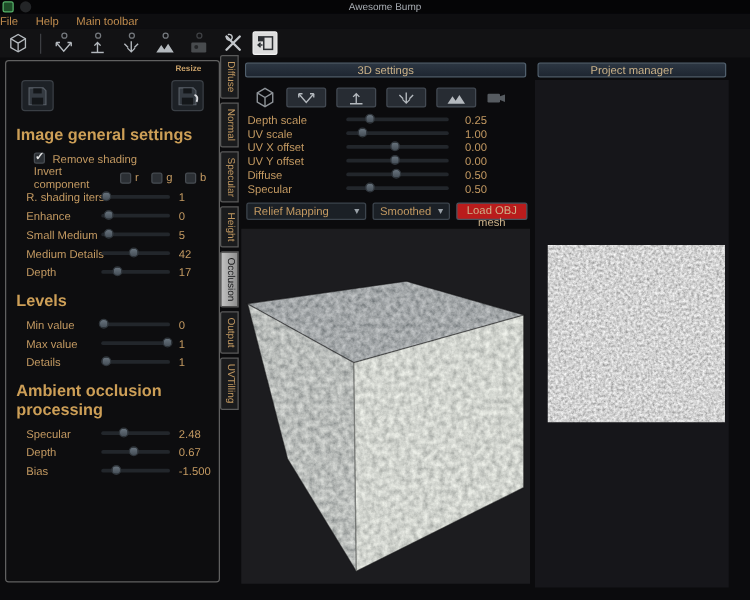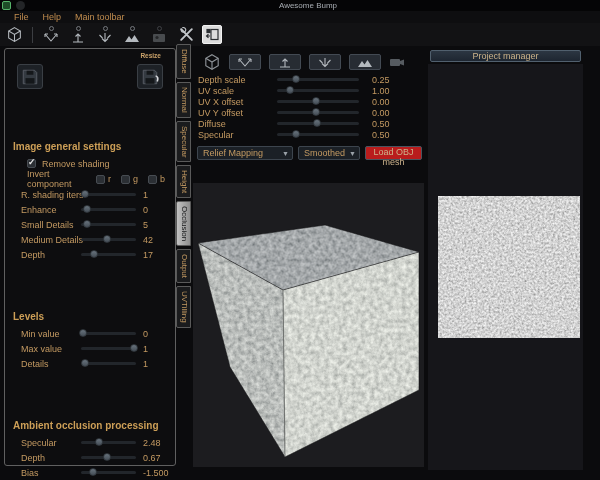--- a/index.html
+++ b/index.html
@@ -6,38 +6,38 @@
   html,body { width:600px; height:480px; overflow:hidden; }
   body { background:#0b0b0d; font-family:"Liberation Sans", sans-serif; color:#c49a62; position:relative; }
 
   
   .titlebar { position:absolute; left:0; top:0; width:600px; height:11px; background:#050506; }
   .win-icon { position:absolute; left:2px; top:1px; width:9px; height:9px; background:#1e4d28; border:1px solid #57b36a; border-radius:2px; }
   .win-circle { position:absolute; left:16px; top:1px; width:9px; height:9px; background:#232527; border-radius:50%; }
   .title { position:absolute; left:16px; right:0; top:1px; text-align:center; font-size:8px; color:#a8adb3; }
 
   
-  .menubar { position:absolute; left:0; top:11px; width:600px; height:12px; background:#0e0e10; display:flex; align-items:center; gap:14px; padding-left:14px; }
+  .menubar { position:absolute; left:0; top:11px; width:600px; height:12px; background:#0e0e10; display:flex; align-items:center; gap:14px; padding-left:0; }
   .menu-item { font-size:9px; color:#c08c4e; cursor:default; }
 
   
   .toolbar { position:absolute; left:0; top:23px; width:600px; height:23px; background:#121214; display:flex; align-items:center; gap:5px; padding-left:3px; }
   .tbtn { background:transparent; border:none; width:22px; height:21px; display:flex; flex-direction:column; align-items:center; justify-content:center; padding:0; }
   .tbtn svg { display:block; }
   .tsep { width:1px; height:16px; background:#3c3e42; margin:0 2px; }
   .radio-dot { width:5px; height:5px; border:1px solid #7e8setting489; border:1px solid #75797e; border-radius:50%; margin-bottom:1px; }
   .tbtn.pressed { background:#dcdcdc; border:1px solid #f2f2f2; border-radius:2px; width:20px; height:19px; }
   .dim { opacity:.45; }
 
   
   .left-panel { position:absolute; left:4px; top:48px; width:172px; height:418px; background:#0d0d0f; border:1px solid #606060; border-radius:3px; padding-top:3px; }
   .corner { text-align:right; padding-right:14px; font-size:6.5px; font-weight:bold; color:#caa26a; height:10px; }
   .save-row { display:flex; justify-content:space-between; padding:2px 12px 0 12px; height:30px; }
   .sbtn { width:26px; height:25px; background:#1d2126; border:1px solid #3a3f45; border-radius:3px; display:flex; align-items:center; justify-content:center; }
-  .heading { font-size:10px; font-weight:bold; color:#cd9f57; padding:8px 0 4px 8px;margin-top:41px; }
+  .heading { font-size:13px; font-weight:bold; color:#cd9f57; padding:8px 0 4px 8px; }
   .chk-row { display:flex; align-items:center; gap:6px; padding-left:22px; height:15px; }
   .chk { width:9px; height:9px; background:#2b2f34; border:1px solid #474c52; border-radius:2px; position:relative; display:inline-block; }
   .chk .mark { position:absolute; left:0px; top:-3px; font-size:9px; color:#e8e8e8; font-weight:bold; }
   .chk-label { font-size:9px; color:#c49a62; }
   .invert-row { display:flex; align-items:center; padding-left:22px; height:16px; font-size:9px; }
   .invert-row .ilbl { width:73px; }
   .invert-row .grp { display:flex; align-items:center; gap:3px; margin-right:10px; }
   .lrow { display:flex; align-items:center; height:15px; padding:0 6px 0 16px; }
   .lrow .lbl { width:53px; font-size:9px; color:#c49a62; white-space:nowrap; }
   .slider { flex:1; position:relative; height:3px; background:#22262b; border-radius:2px; margin:0 7px; }
@@ -246,21 +246,21 @@
     <span class="val">1</span>
   </div>
   <div class="lrow">
     <span class="lbl">Enhance</span>
     <span class="slider">
         <span class="handle" style="left: calc(10% - 4px);"></span>
       </span>
     <span class="val">0</span>
   </div>
   <div class="lrow">
-    <span class="lbl">Small Details</span>
+    <span class="lbl">Small Medium</span>
     <span class="slider">
         <span class="handle" style="left: calc(11% - 4px);"></span>
       </span>
     <span class="val">5</span>
   </div>
   <div class="lrow">
     <span class="lbl">Medium Details</span>
     <span class="slider">
         <span class="handle" style="left: calc(47% - 4px);"></span>
       </span>
@@ -327,20 +327,21 @@
   <div class="vtab">Diffuse</div>
   <div class="vtab">Normal</div>
   <div class="vtab">Specular</div>
   <div class="vtab">Height</div>
   <div class="vtab selected">Occlusion</div>
   <div class="vtab">Output</div>
   <div class="vtab">UVTilling</div>
 </div>
 
 <div class="mid">
+  <div class="hdr">3D settings</div>
 
   <div class="icons-row">
     <svg width="18" height="18" viewBox="0 0 16 16" fill="none" stroke="#8e9398" stroke-width="1">
       <path d="M8 1.5 L13.5 4.7 V11.3 L8 14.5 L2.5 11.3 V4.7 Z"></path>
       <path d="M2.5 4.7 L8 8 L13.5 4.7 M8 8 V14.5"></path>
     </svg>
     <button class="ibtn">
       <svg width="16" height="11" viewBox="0 0 16 11" fill="none" stroke="#b4b9be" stroke-width="1.1">
           <path d="M2 2 L8 9 L14 2"></path>
           <path d="M2 2 h3 M2 2 v3"></path>

